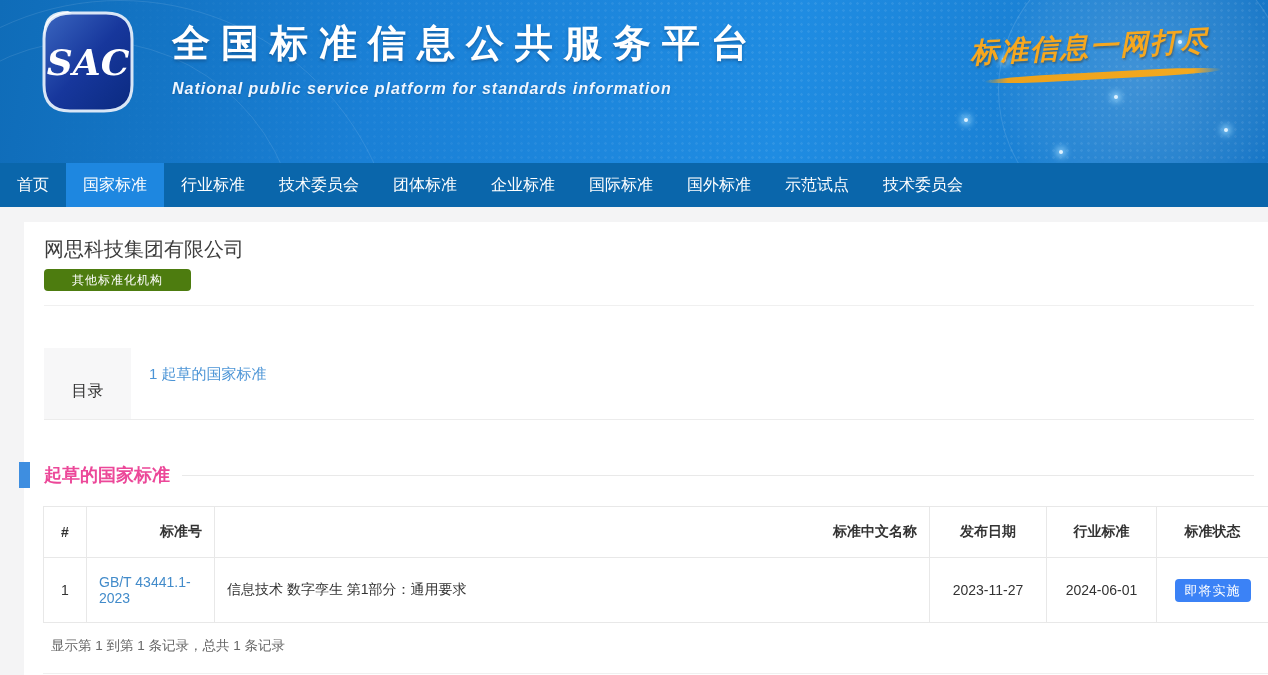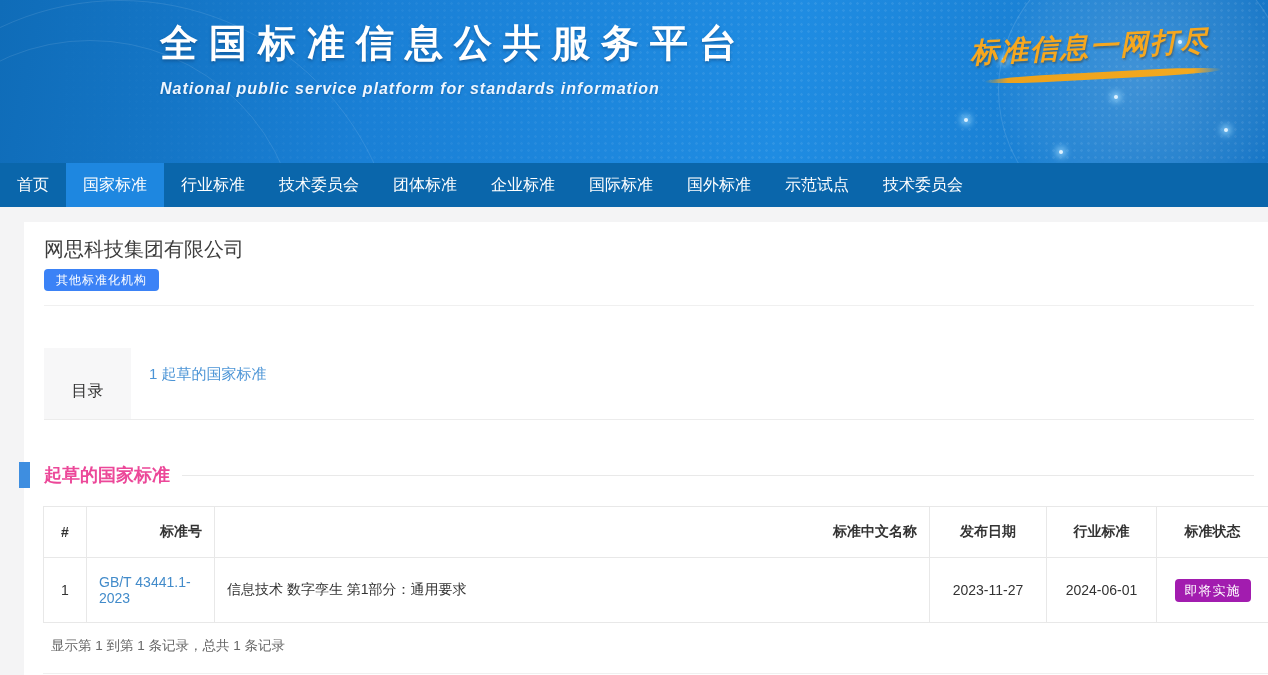--- a/index.html
+++ b/index.html
@@ -36,21 +36,21 @@
   }
   .arc.a1 { left:-120px; top:40px; width:420px; height:420px; }
   .arc.a2 { left:-160px; top:0; width:560px; height:560px; }
   .glow { position:absolute; width:4px; height:4px; border-radius:50%; background:#dff2ff;
           box-shadow:0 0 7px 3px rgba(160,220,255,0.85); }
   .g1{ right:300px; top:118px; } .g2{ right:262px; top:58px; } .g3{ right:86px; top:40px; }
   .g4{ right:40px; top:128px; } .g5{ right:205px; top:150px; } .g6{ right:150px; top:95px; }
 
   .logo { position:absolute; left:42px; top:11px; width:92px; height:102px; }
 
-  .brand { position:absolute; left:160px; top:18px; }
+  .brand { position:absolute; left:172px; top:18px; }
   .brand-title {
     font-size:38px; font-weight:bold; color:#ffffff; letter-spacing:11px; white-space:nowrap;
     text-shadow:0 2px 3px rgba(10,60,110,0.45);
   }
   .brand-sub {
     margin-top:11px; font-size:16px; font-weight:bold; color:#eef6ff; letter-spacing:1px;
     white-space:nowrap; text-shadow:0 1px 2px rgba(10,60,110,0.4);font-style:italic;
   }
 
   .slogan {
@@ -79,22 +79,22 @@
   .nav-item.active { background:#1e87e0; }
 
   
   .card {
     position:absolute; top:222px; left:24px; width:1244px; height:453px;
     background:#ffffff;
   }
   .org-name { position:absolute; left:20px; top:14px; font-size:20px; color:#3c3c3c; }
   .org-badge {
     position:absolute; left:20px; top:47px; display:inline-block;
-    background:#3b82f6; color:#fff; font-size:12px; line-height:1;
-    padding:5px 12px; border-radius:4px; letter-spacing:1px;
+    background:#4d7c0f; color:#fff; font-size:12px; line-height:1;
+    padding:5px 28px; border-radius:4px; letter-spacing:1px;
   }
   .divider { position:absolute; left:20px; right:14px; top:83px; border-top:1px solid #f0f0f0; }
 
   .toc-panel {
     position:absolute; left:20px; right:14px; top:126px; height:72px;
     display:flex; border-bottom:1px solid #ececec; background:#fff;
   }
   .toc-label {
     width:87px; background:#f7f7f8; display:flex; align-items:center; justify-content:center;
     padding-top:16px; font-size:16px; color:#333; flex:0 0 87px;
@@ -110,40 +110,54 @@
   .section-line { flex:1; height:1px; background:#e9e9e9; margin-left:12px; }
 
   .table-wrap { position:absolute; left:19px; right:0; top:284px; border-bottom:1px solid #f0f0f0; }
   table.std { width:100%; border-collapse:collapse; table-layout:fixed; }
   .std th, .std td { border:1px solid #e8e8e8; font-size:14px; color:#333; }
   .std th { height:40px; font-weight:bold; text-align:right; padding:16px 12px; background:#fff; }
   .std td { height:41px; padding:16px 12px; background:#fff; }
   .std th.c, .std td.c { text-align:center; padding:0 4px; }
   .std a.code-link { color:#428bca; text-decoration:none; cursor:pointer; }
   .status-badge {
-    display:inline-block; background:#a21caf; color:#fff; font-size:13px; line-height:1;
+    display:inline-block; background:#3b82f6; color:#fff; font-size:13px; line-height:1;
     padding:5px 10px; border-radius:4px; letter-spacing:1px;
   }
   .table-summary { padding:14px 8px 18px; font-size:13.5px; color:#666; }
 </style>
 </head>
 <body>
 
 <div class="banner">
   <div class="dots"></div>
   <div class="arc a1"></div>
   <div class="arc a2"></div>
   <div class="globe"></div>
   <span class="glow g1"></span>
   <span class="glow g2"></span>
   <span class="glow g3"></span>
   <span class="glow g4"></span>
   <span class="glow g5"></span>
   <span class="glow g6"></span>
 
+  <div class="logo">
+    <svg width="92" height="102" viewBox="0 0 92 102">
+      <defs>
+        <linearGradient id="logoGrad" x1="0" y1="0" x2="1" y2="1">
+          <stop offset="0" stop-color="#3a66c0"></stop>
+          <stop offset="0.5" stop-color="#17379c"></stop>
+          <stop offset="1" stop-color="#0a2a80"></stop>
+        </linearGradient>
+      </defs>
+      <path d="M30 2 H64 Q90 2 90 28 V74 Q90 100 62 100 H28 Q2 100 2 74 V28 Q2 2 30 2 Z" fill="url(#logoGrad)" stroke="#d9e6f6" stroke-width="3"></path>
+      <path d="M30 2 Q2 2 2 28 L2 20 Q2 0 26 0 Z" fill="#ffffff" opacity="0.85"></path>
+      <text x="46" y="64" text-anchor="middle" font-size="36" font-weight="bold" font-style="italic" fill="#ffffff" font-family="'DejaVu Serif', serif">SAC</text>
+    </svg>
+  </div>
 
   <div class="brand">
     <div class="brand-title">全国标准信息公共服务平台</div>
     <div class="brand-sub">National public service platform  for standards information</div>
   </div>
 
   <div class="slogan">标准信息一网打尽</div>
   <div class="slogan-underline"></div>
 </div>
 

